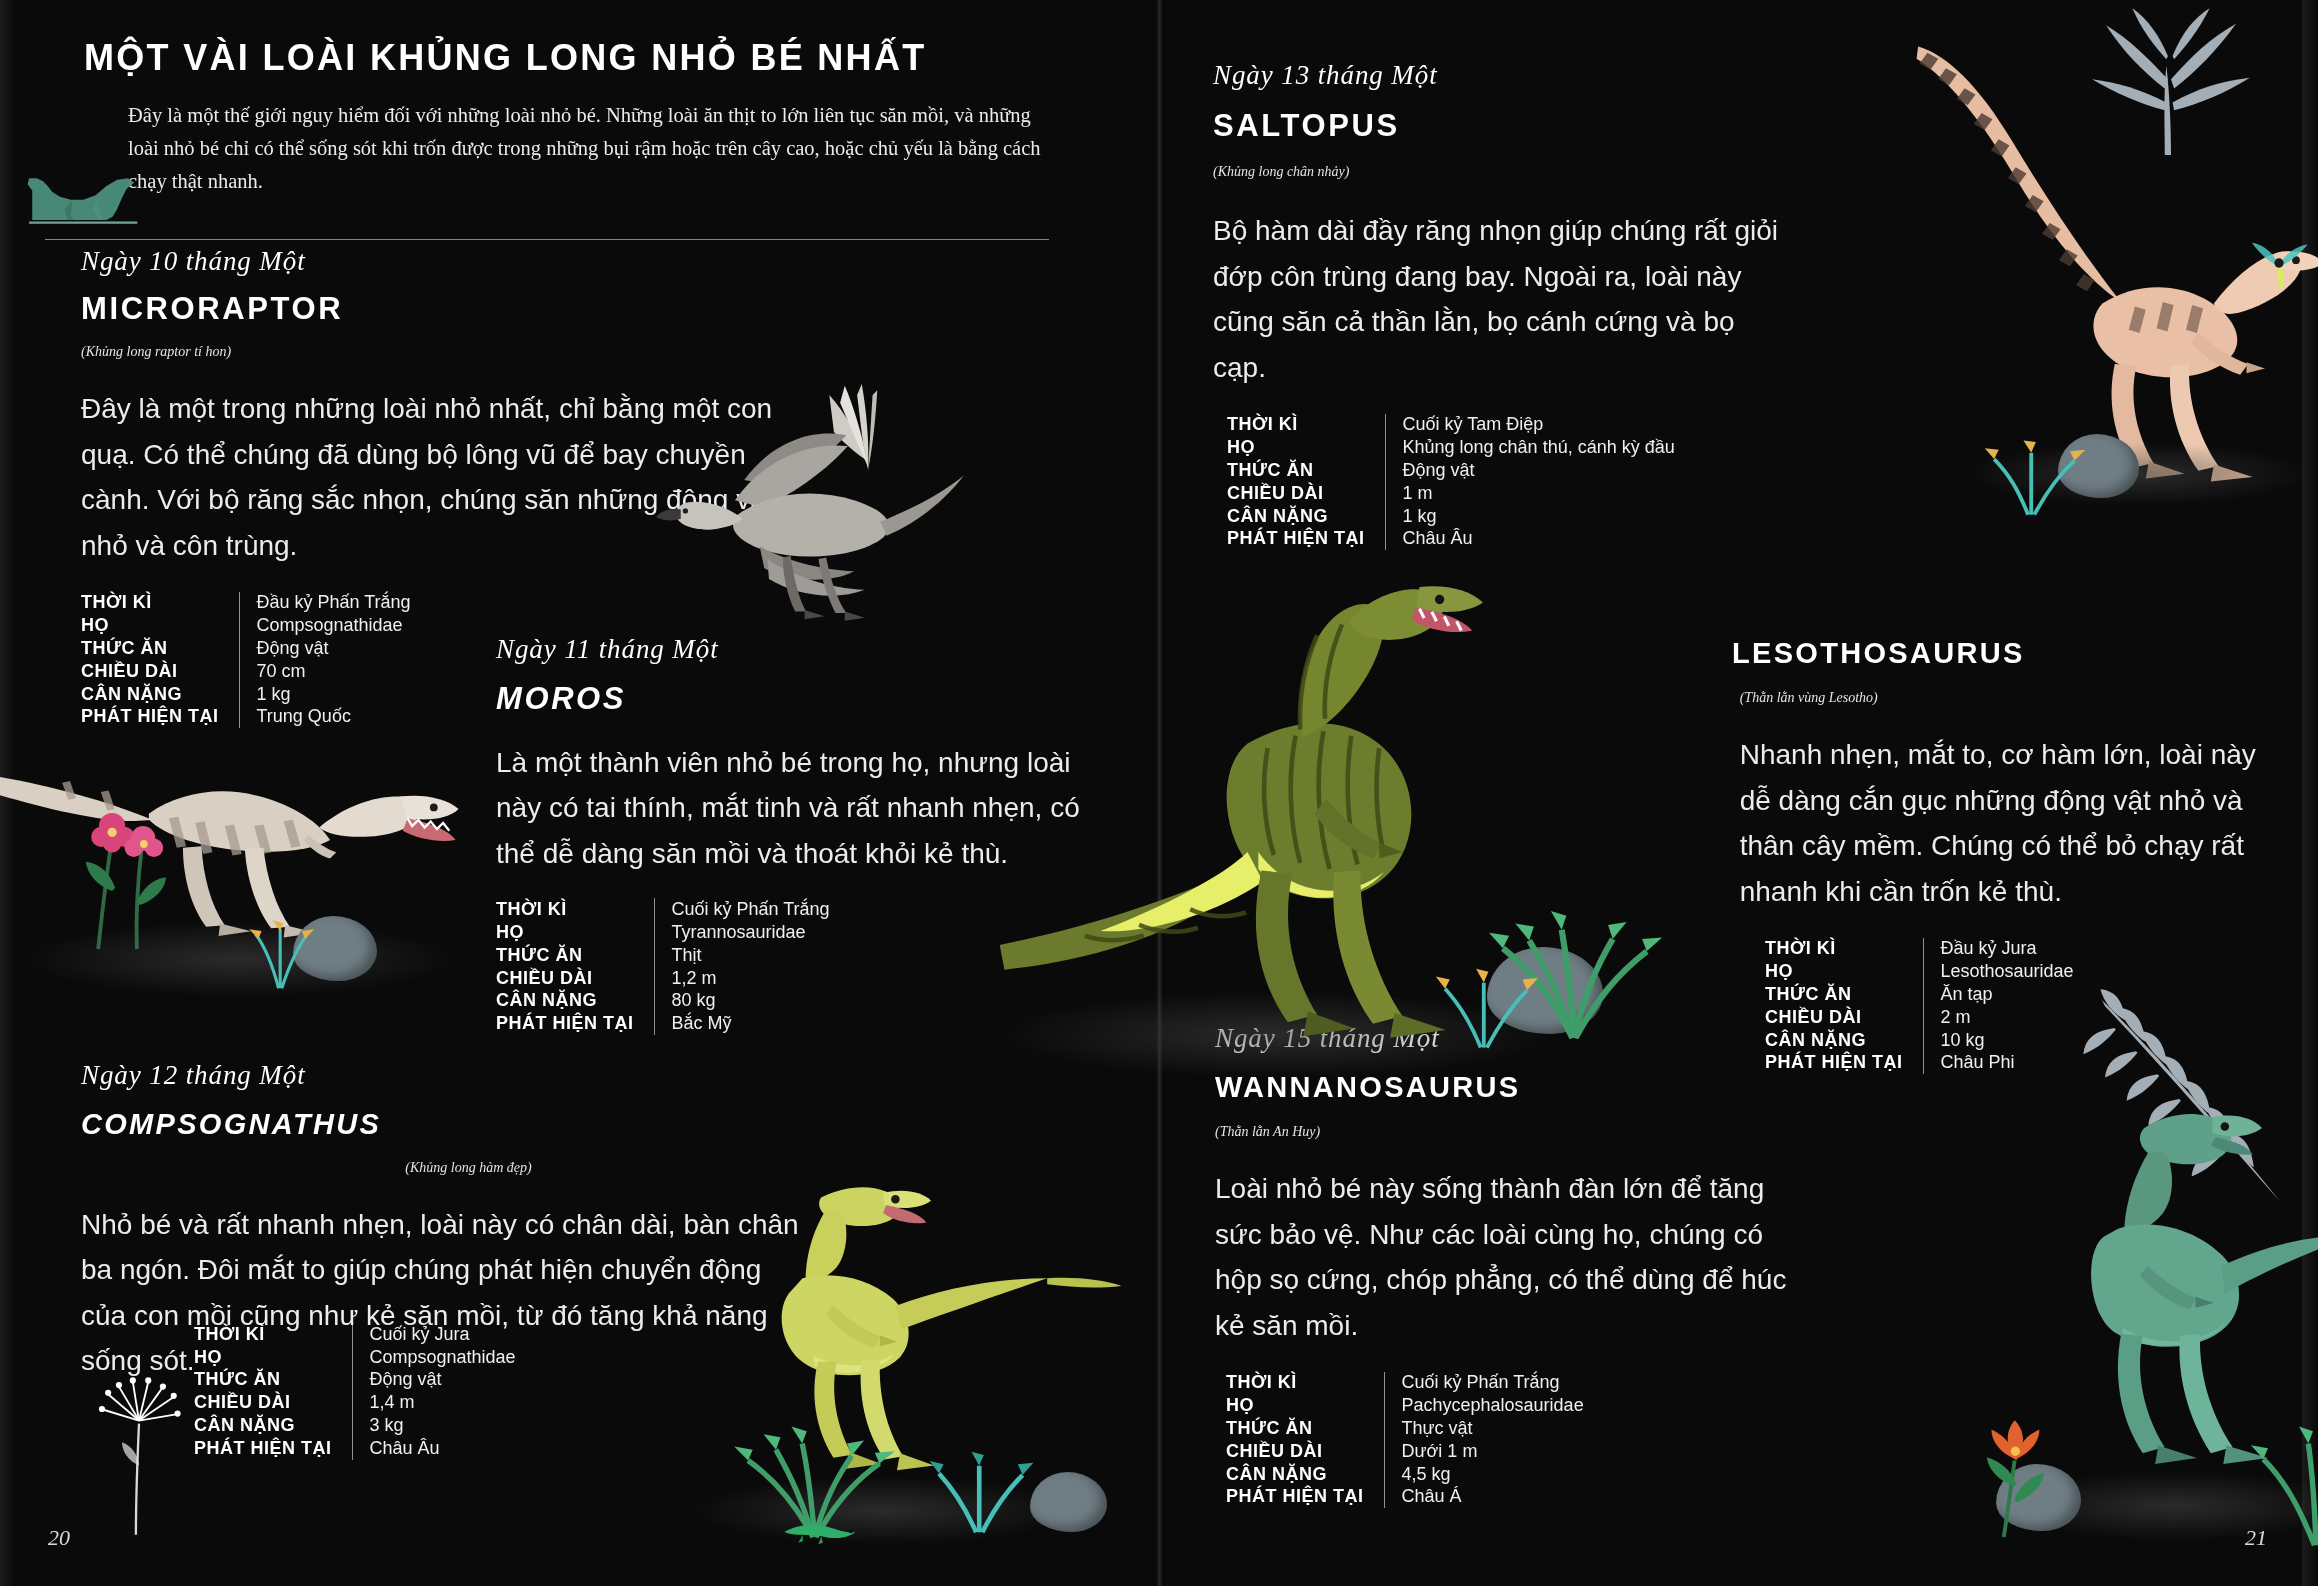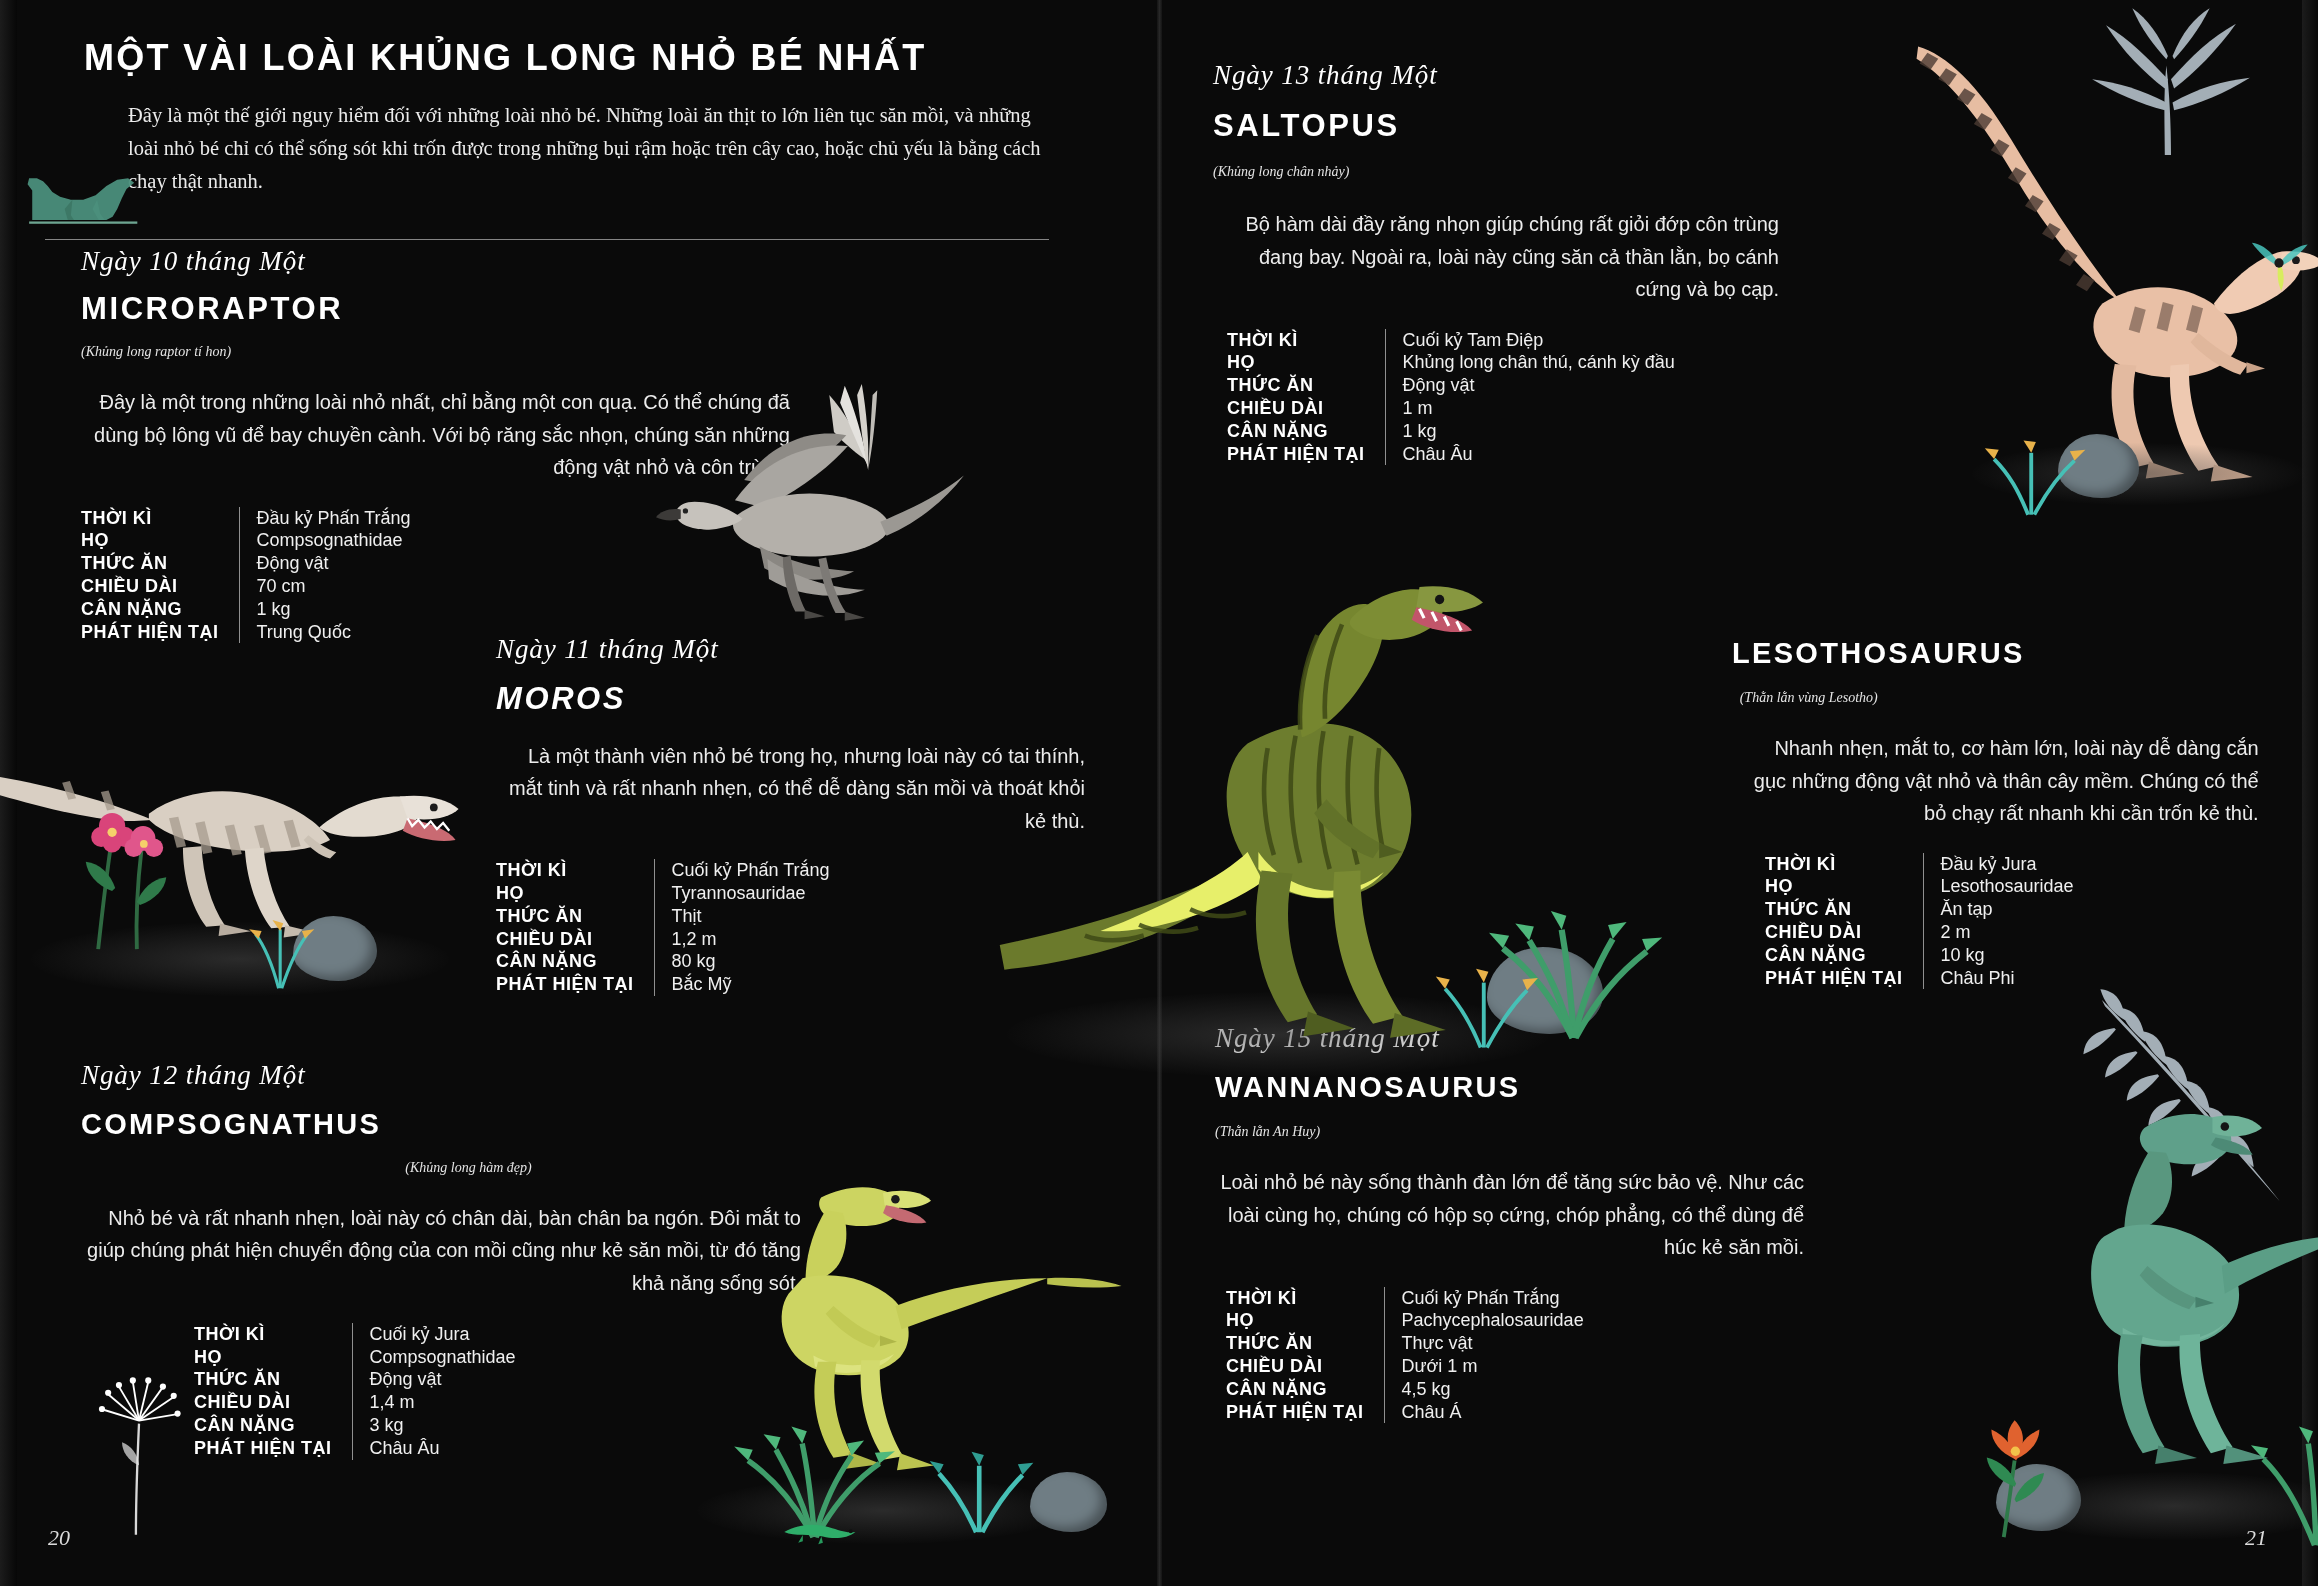--- a/index.html
+++ b/index.html
@@ -56,24 +56,23 @@
     color: #ffffff;
   }
   .species.small { font-size: 29px; letter-spacing: 2.3px; }
   .meaning {
     font-family: "Liberation Serif", serif;
     font-style: italic;
     font-size: 14px;
     color: #e5e5e5;
   }
   .desc {
-    font-size: 20px;
+    font-size: 28px;
     line-height: 1.63;
     color: #ececec;
-    text-align: right;
   }
   table.facts {
     border-collapse: collapse;
     font-size: 18px;
   }
   table.facts td {
     vertical-align: top;
     padding: 0.9px 0;
   }
   table.facts td.k {
@@ -308,21 +307,21 @@
         <g fill="#e8b24a">
           <path d="M34 46 l-12 -12 l16 2 Z"></path>
           <path d="M62 36 l-10 -14 l14 4 Z"></path>
           <path d="M94 46 l12 -12 l-16 2 Z"></path>
         </g>
       </svg>
     </div>
 
     <div class="block" style="left:81px; top:1060px; width:775px;">
       <div class="day">Ngày 12 tháng Một</div>
-      <div class="species small" style="margin-top:17px;">COMPSOGNATHUS</div>
+      <div class="species small" style="margin-top:17px;font-style:italic;">COMPSOGNATHUS</div>
       <div class="meaning" style="margin-top:18.6px;text-align:center;">(Khủng long hàm đẹp)</div>
       <div class="desc" style="margin-top:26px; width:720px;">Nhỏ bé và rất nhanh nhẹn, loài này có chân dài, bàn chân ba ngón. Đôi mắt to giúp chúng phát hiện chuyển động của con mồi cũng như kẻ săn mồi, từ đó tăng khả năng sống sót.</div>
     </div>
     <div class="block" style="left:194px; top:1323px;">
       <table class="facts">
         <tbody>
             <tr>
               <td class="k">THỜI KÌ</td>
               <td class="v">Cuối kỷ Jura</td>
             </tr>

